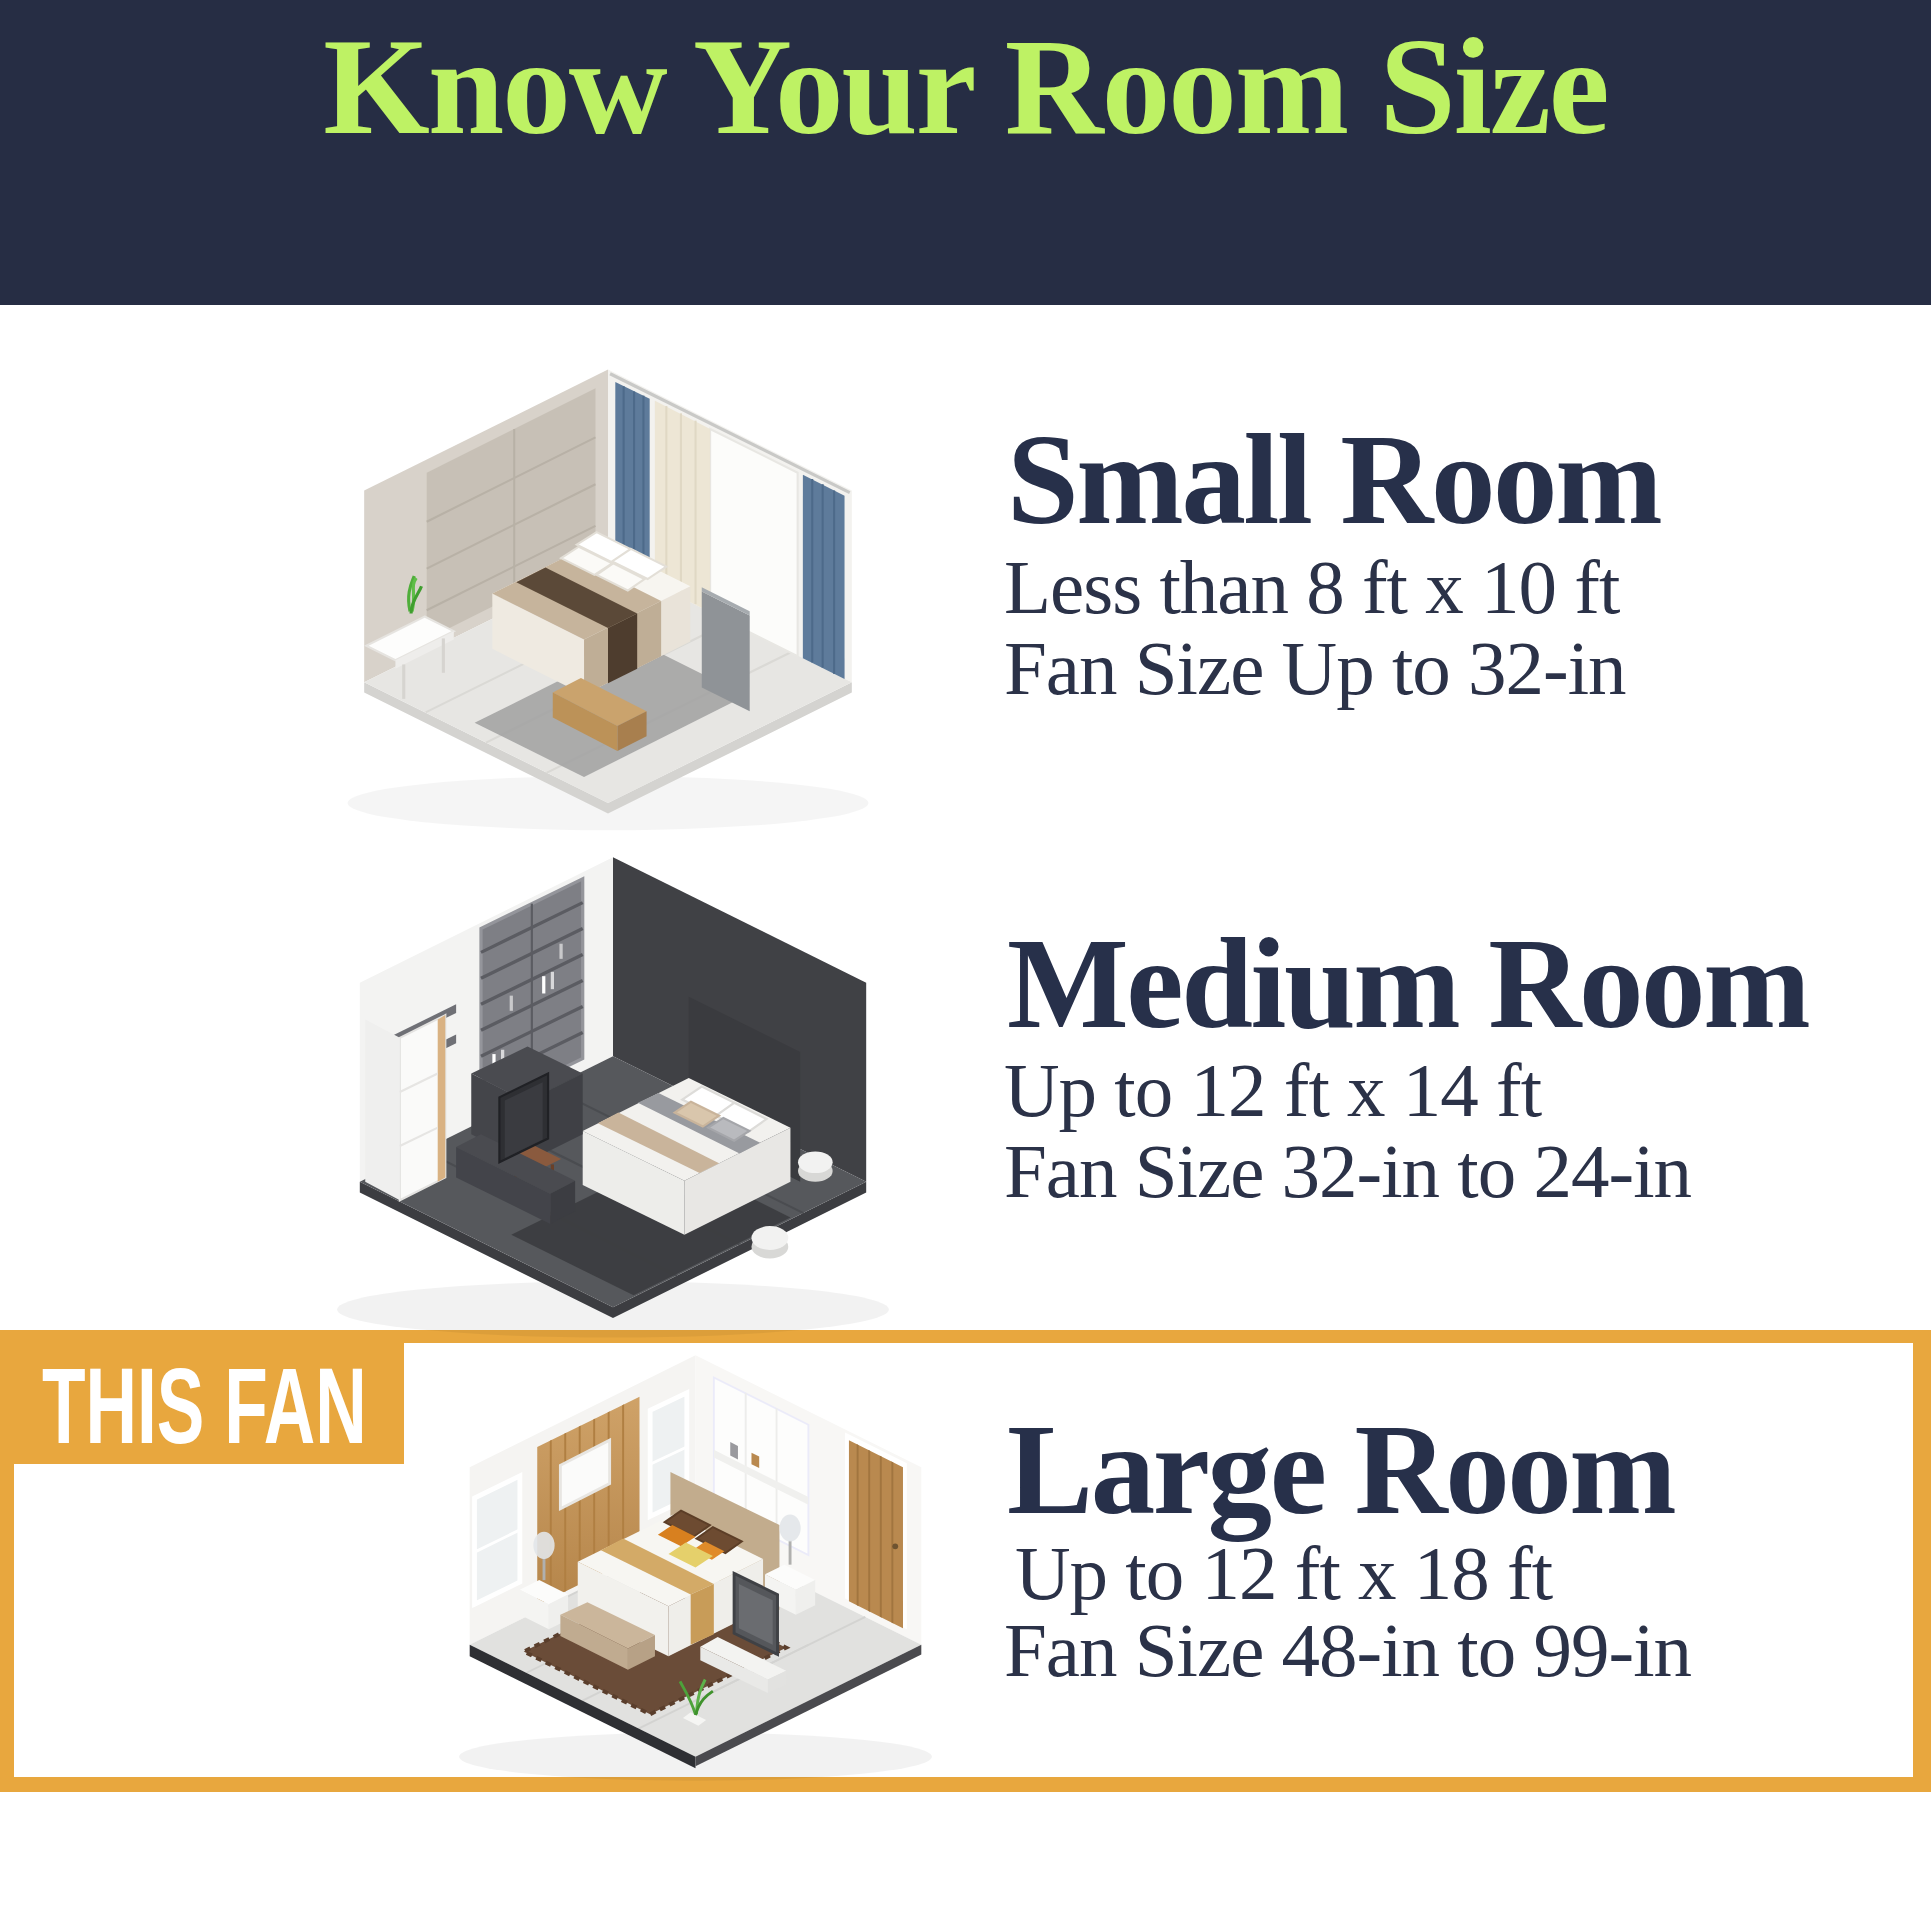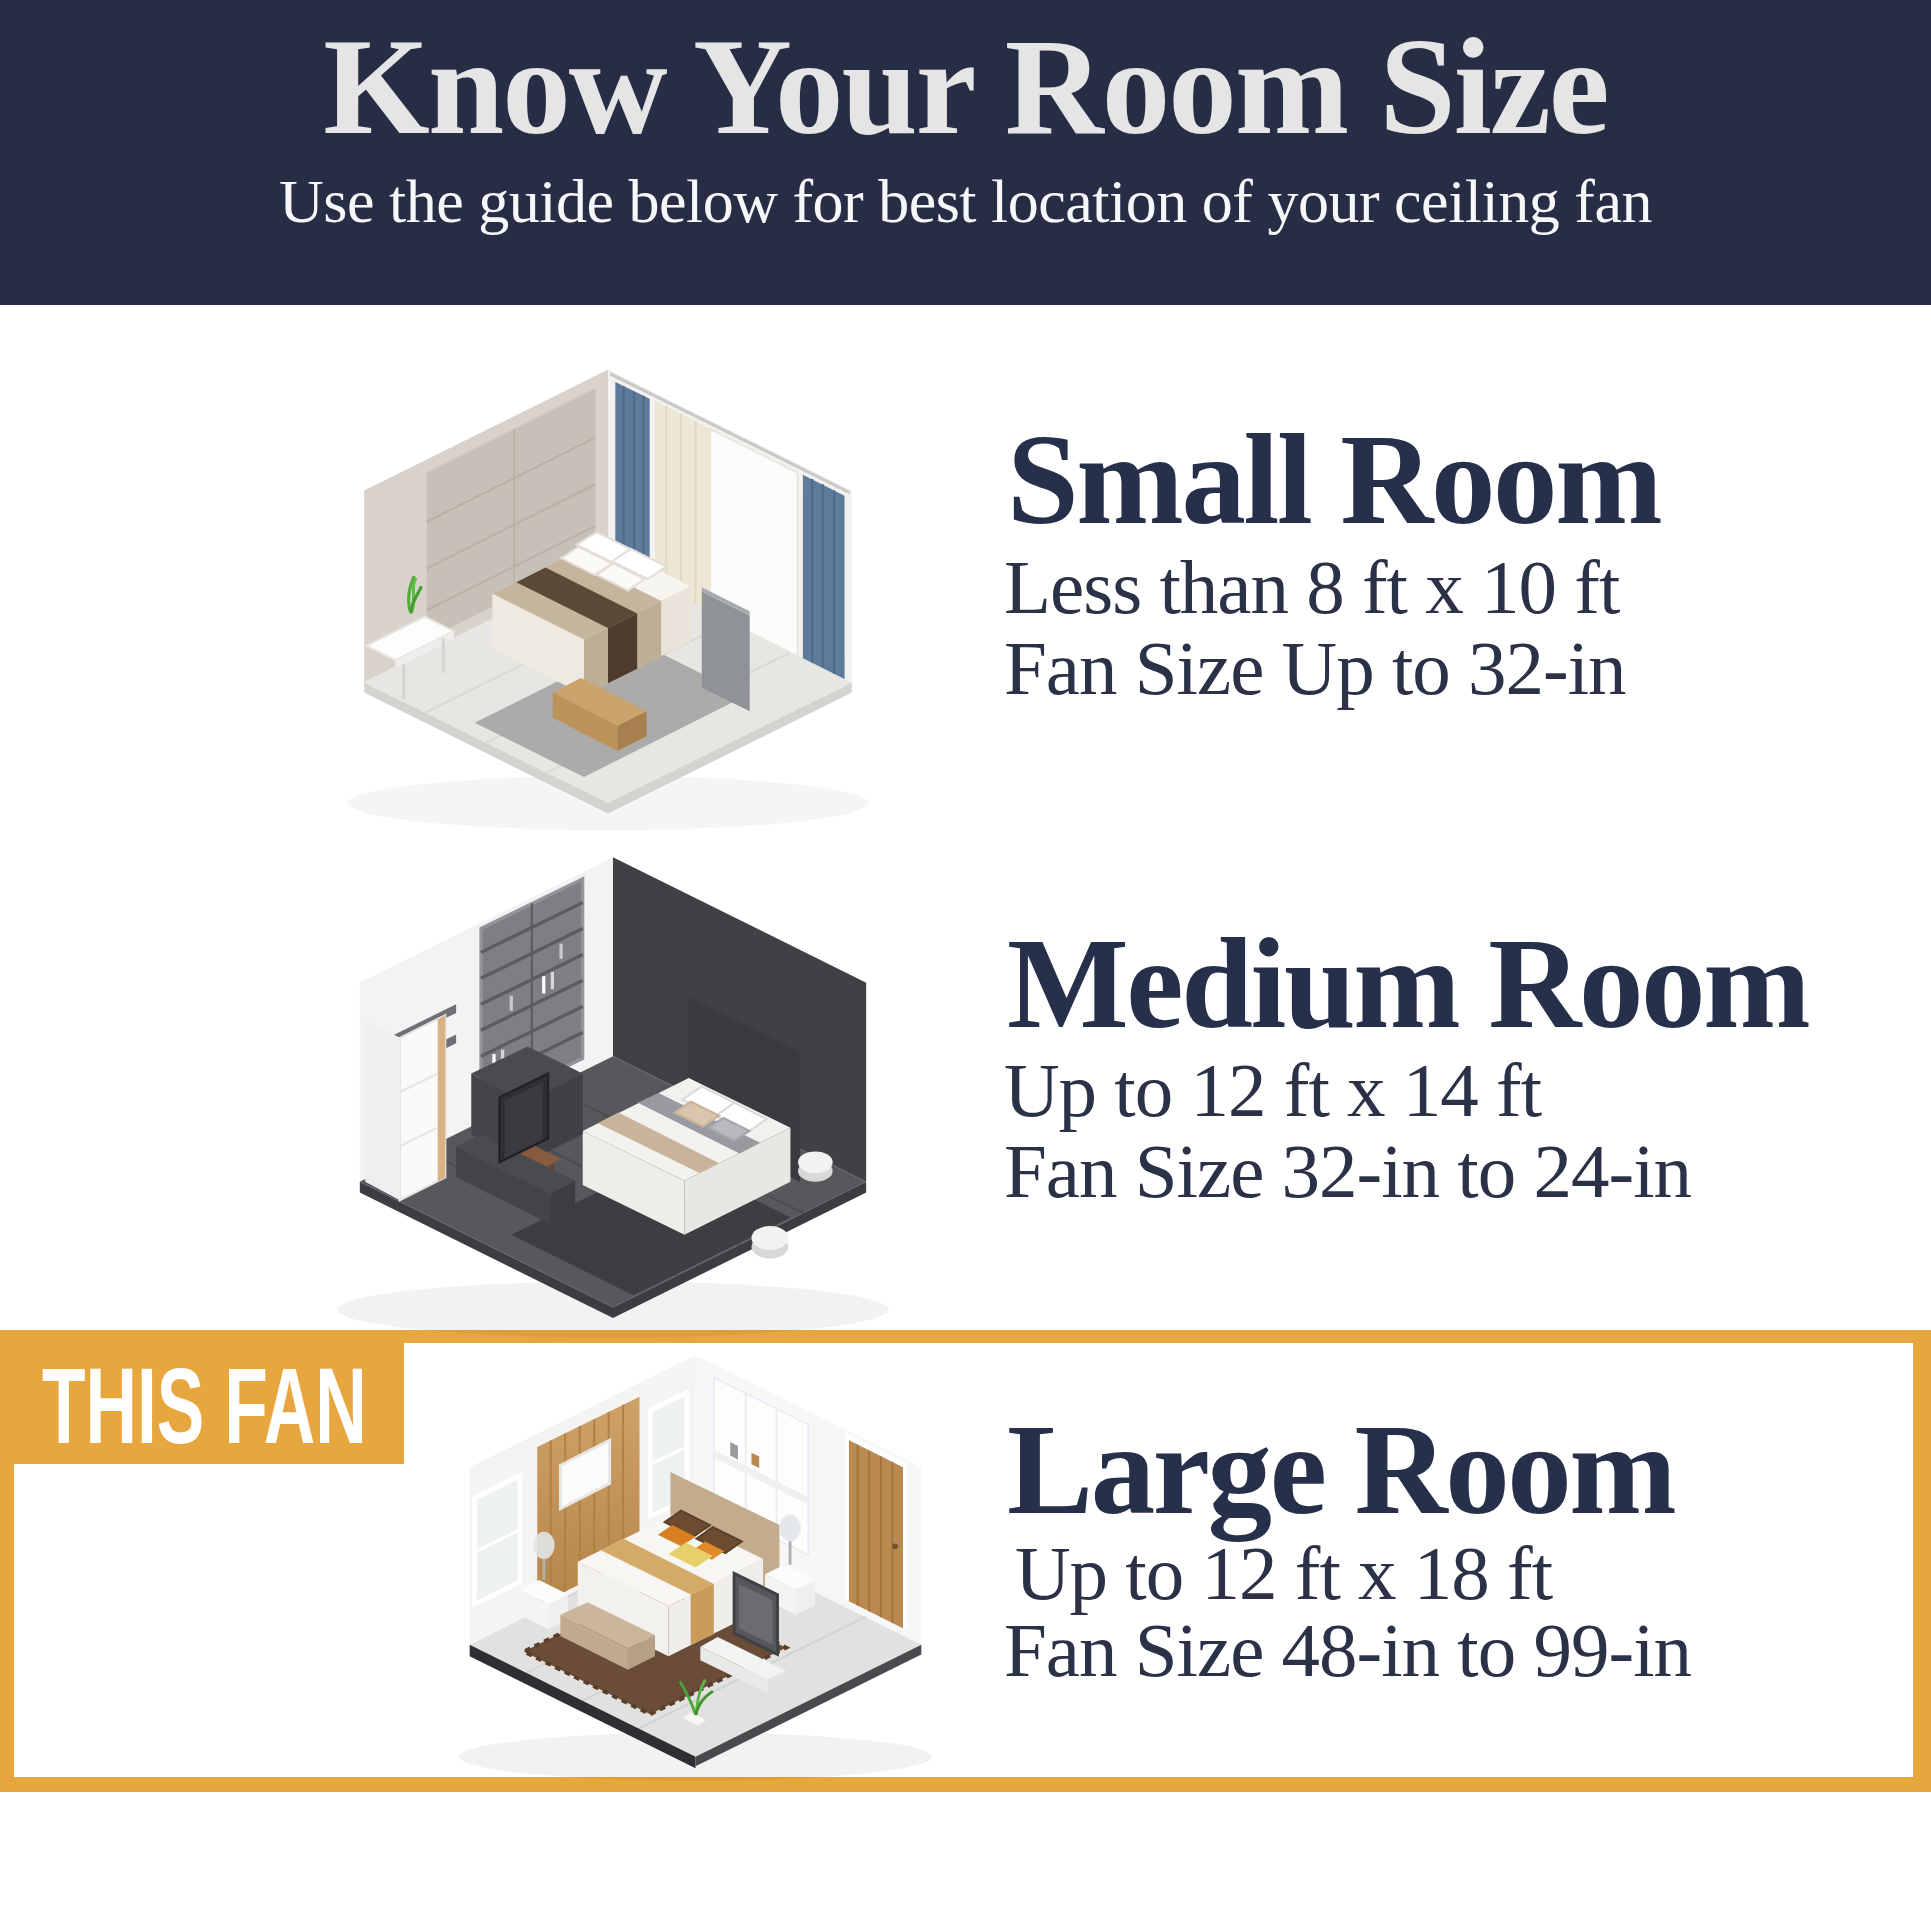--- a/index.html
+++ b/index.html
@@ -4,21 +4,21 @@
 <style>
   html,body{margin:0;padding:0;background:#ffffff;}
   .page{
     position:relative;width:1931px;height:1931px;background:#ffffff;overflow:hidden;
     font-family:"Liberation Serif","DejaVu Serif",serif;color:var(--ink,#27304A);
   }
   
   .header{position:absolute;left:0;top:0;width:1931px;height:305px;background:var(--navy,#262D44);}
   .title{
     position:absolute;left:0;top:19.3px;width:100%;margin:0;text-align:center;
-    font-size:137px;font-weight:700;letter-spacing:-1.9px;color:#e5e5e5;line-height:1;
+    font-size:137px;font-weight:700;letter-spacing:-1.9px;color:#bef264;line-height:1;
   }
   .subtitle{
     position:absolute;left:0;top:170px;width:100%;margin:0;text-align:center;
     font-size:62px;font-weight:400;letter-spacing:-0.5px;color:#f6f7f9;line-height:1;
   }
   
   .room-heading{
     position:absolute;left:1002px;margin:5px;line-height:1;
     font-size:129px;font-weight:700;letter-spacing:-2.4px;color:var(--ink,#27304A);white-space:nowrap;
   }
@@ -50,21 +50,20 @@
     transform:scaleX(0.66);transform-origin:0 50%;margin-left:42px;padding-top:17.4px;white-space:nowrap;
   }
 </style>
 </head>
 <body>
 
 <div class="page">
 
   <header class="header">
     <h1 class="title">Know Your Room Size</h1>
-    <p class="subtitle">Use the guide below for best location of your ceiling fan</p>
   </header>
 
   <div class="fan-frame">
     <div class="band-top"></div>
     <div class="border-left"></div>
     <div class="border-right"></div>
     <div class="band-bottom"></div>
     <div class="fan-tab">
       <span class="fan-tab-label">THIS FAN</span>
     </div>

